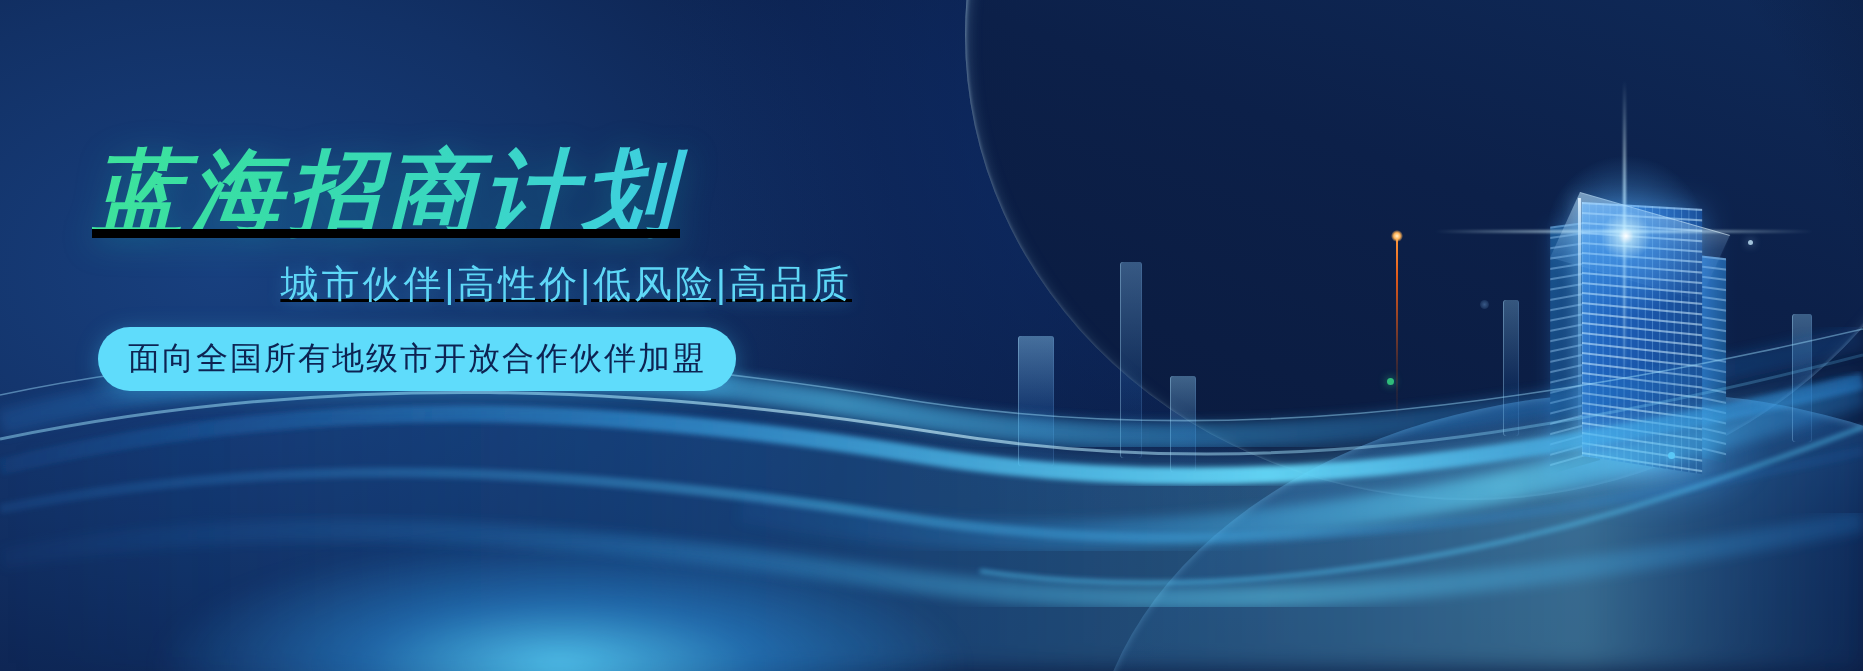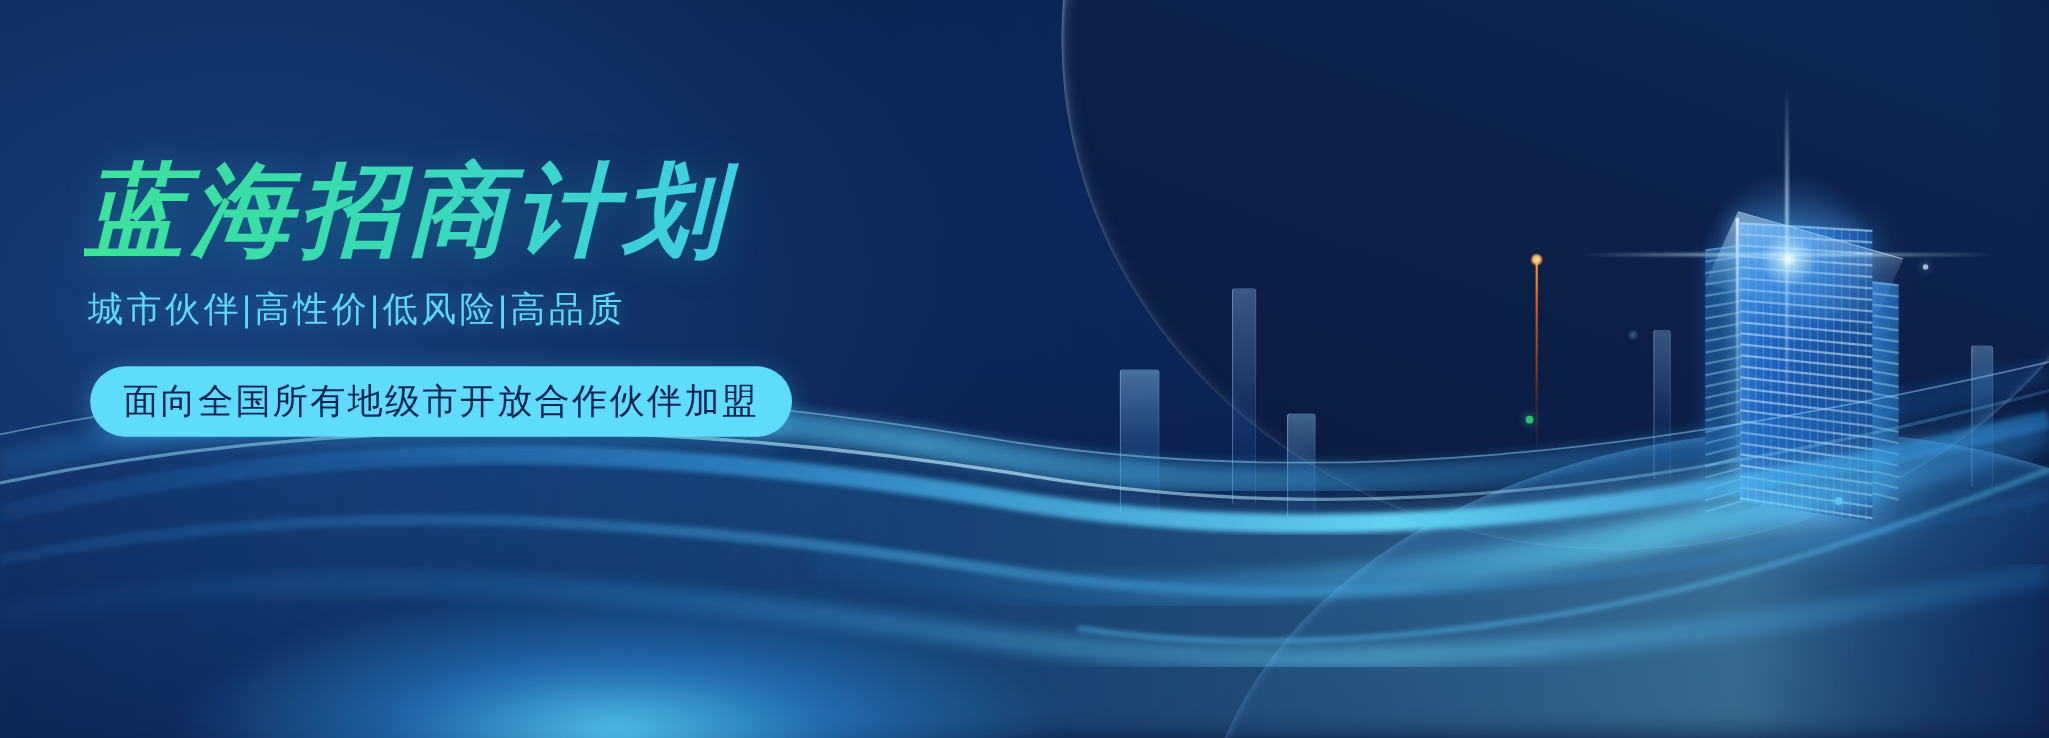--- a/index.html
+++ b/index.html
@@ -143,47 +143,48 @@
   .ribbons svg{display:block;width:100%;height:100%;}
 
   
   .bottom-glow{
     position:absolute;left:150px;bottom:-118px;width:820px;height:250px;
     background:radial-gradient(ellipse at 50% 50%, rgba(90,215,255,0.85) 0%, rgba(50,165,245,0.45) 34%, rgba(20,95,200,0.0) 70%);
     filter:blur(10px);
   }
 
   
-  .content{position:absolute;left:76px;top:144px;width:760px;}
+  .content{position:absolute;left:92px;top:144px;width:760px;text-decoration:underline;}
 
   .title{
     margin:0;
     font-size:92px;
     line-height:1.06;
     font-weight:bold;
     font-style:italic;
     letter-spacing:6px;
     white-space:nowrap;
     background:linear-gradient(100deg,#3ee39a 0%,#37dcaa 26%,#3ad6c6 52%,#3ecfe0 74%,#44c9ec 100%);
     -webkit-background-clip:text;
     background-clip:text;
     color:transparent;
     -webkit-text-fill-color:transparent;
     text-shadow:none;
     filter:drop-shadow(0 4px 16px rgba(20,200,190,0.28));
   }
 
   .subtitle{
-    margin:22px 0 12px 4px;
-    font-size:32px;
+    margin:22px 0 0 4px;
+    font-size:38px;
     line-height:1.1;
     letter-spacing:3px;
     color:#5fd8f7;
     white-space:nowrap;
     text-shadow:0 0 16px rgba(70,190,250,0.35);
+    text-align:right;
   }
 
   .pill{
     display:inline-block;
     margin:22px 0 0 6px;
     padding:11px 30px 13px;
     border-radius:40px;
     background:#5fdcfb;
     color:#0d2352;
     font-size:32px;

